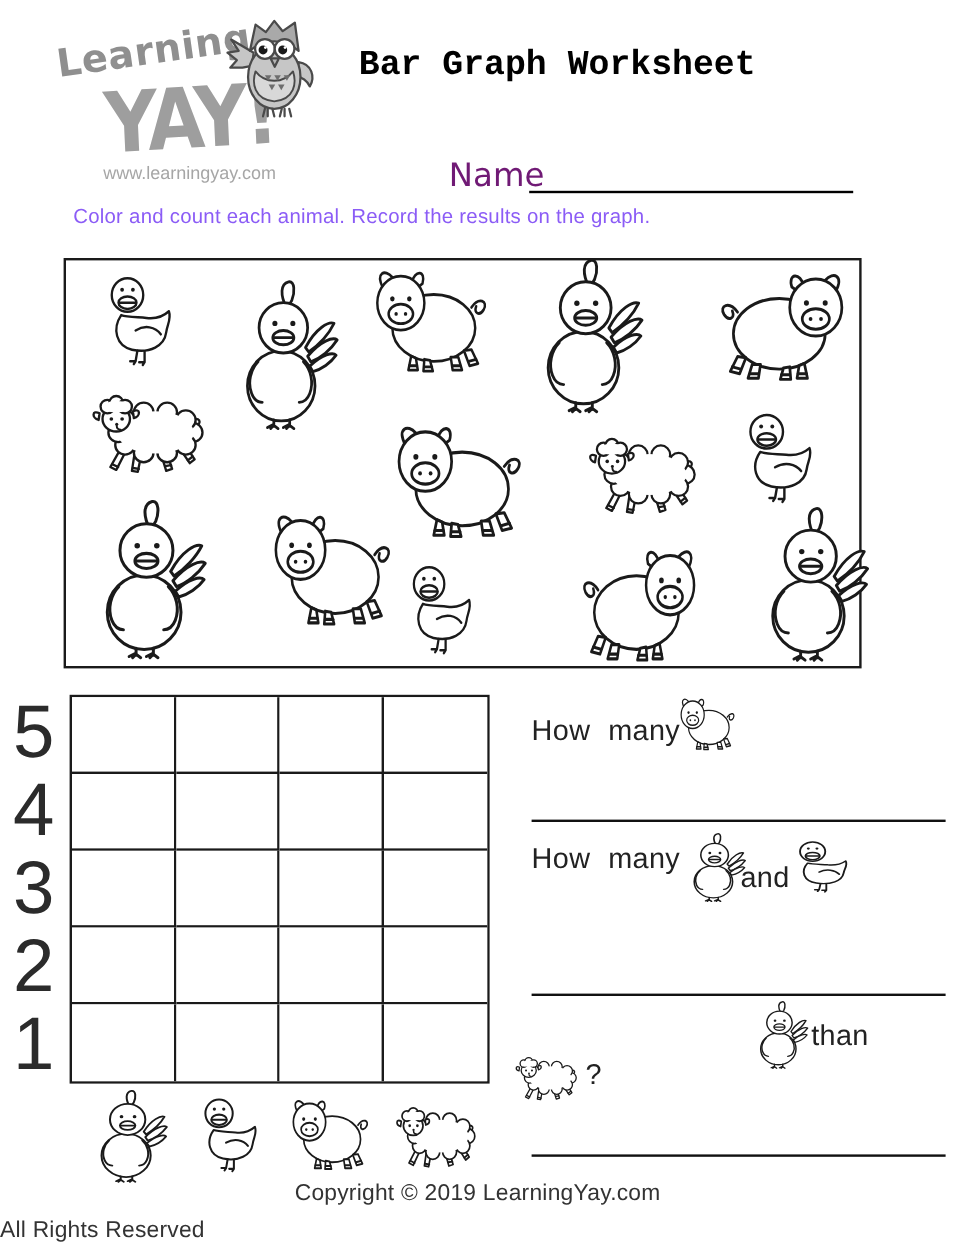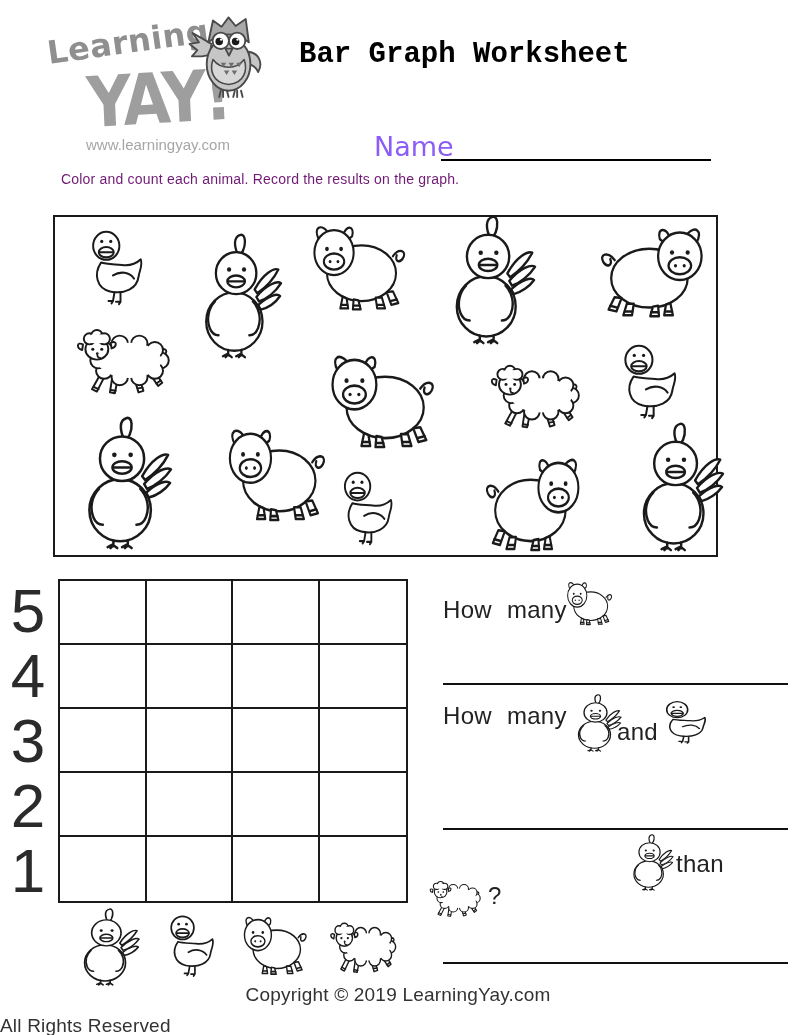--- a/index.html
+++ b/index.html
@@ -11,23 +11,23 @@
   .brand1{left:50px;top:34px;font-family:"DejaVu Sans",sans-serif;font-weight:bold;
           font-size:32px;color:#8f8f8f;transform:rotate(-8deg);transform-origin:left bottom;letter-spacing:.5px;}
   .brand2{left:76px;top:58px;width:164px;text-align:center;font-family:"DejaVu Sans",sans-serif;
           font-weight:bold;font-size:70px;color:#9e9e9e;letter-spacing:-3px;
           transform:scaleX(.88) rotate(-3deg);transform-origin:center;}
   .brand-url{left:86px;top:136px;width:160px;text-align:left;font-size:15px;color:#a6a6a6;}
   .owl{left:188px;top:4px;width:78px;height:104px;overflow:visible;z-index:3;}
 
   
   .title{left:299px;top:38px;font-family:Liberation Mono, monospace;font-weight:bold;font-size:29px;color:#000;}
-  .name-label{left:374px;top:131px;font-family:"DejaVu Sans",sans-serif;font-size:27px;color:#8b5cf6;}
+  .name-label{left:374px;top:131px;font-family:"DejaVu Sans",sans-serif;font-size:27px;color:#701a75;}
   .name-line{left:441px;top:159px;width:270px;border-bottom:2.5px solid #000;height:0;}
-  .instruction{left:61px;top:171px;font-size:14px;letter-spacing:.2px;color:#701a75;text-align:center;}
+  .instruction{left:61px;top:171px;font-size:17px;letter-spacing:.2px;color:#8b5cf6;text-align:center;}
 
   
   #animal-field{left:53px;top:215px;width:665px;height:342px;border:2.5px solid #1a1a1a;box-sizing:border-box;}
   .animal{position:absolute;overflow:visible;}
   .flip{transform:scaleX(-1);}
 
   
   #graph-grid{left:58px;top:579px;width:350px;height:324px;border:2.5px solid #1a1a1a;box-sizing:border-box;
               display:grid;grid-template-columns:repeat(4,1fr);grid-template-rows:repeat(5,1fr);}
   #graph-grid .cell{border-right:2px solid #1a1a1a;border-bottom:2px solid #1a1a1a;background:#fff;}

